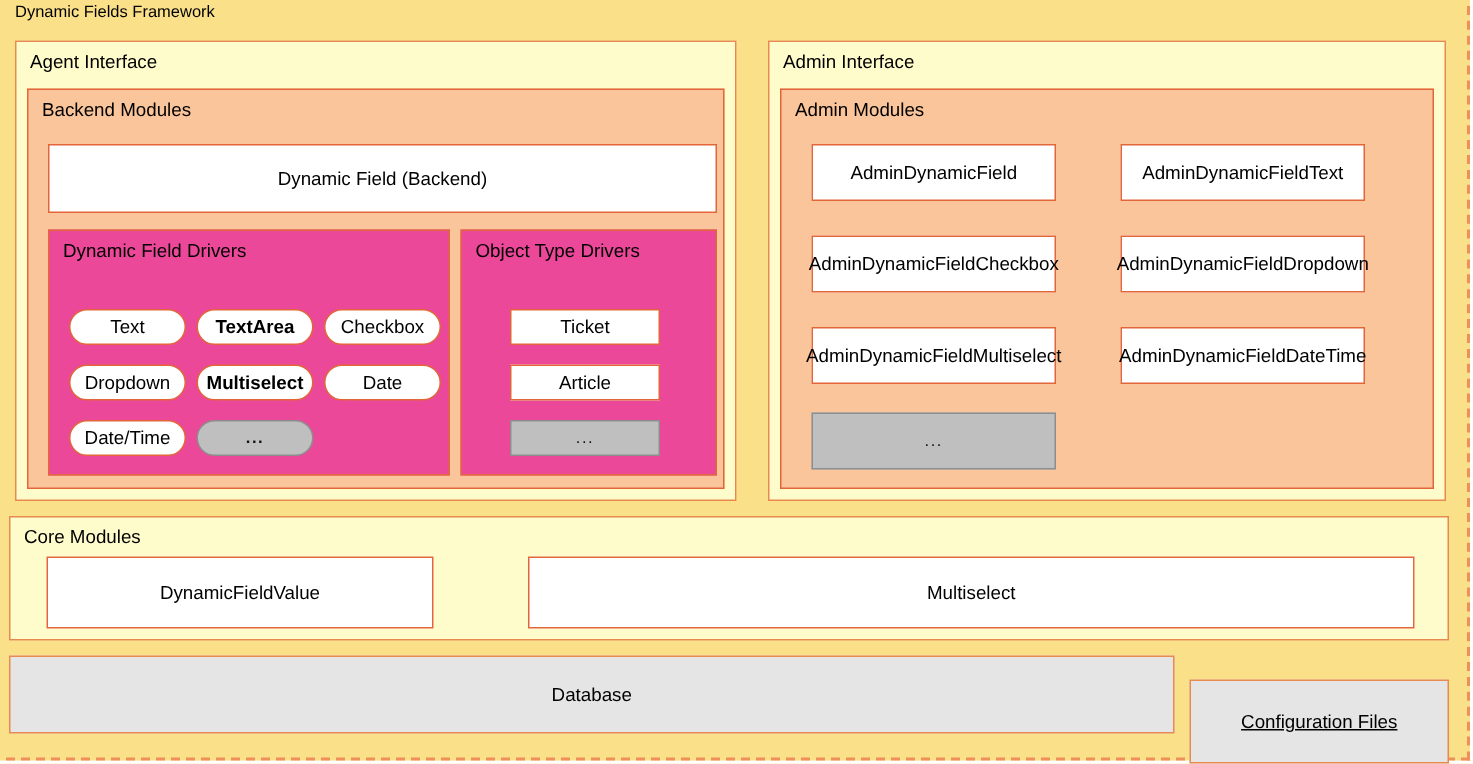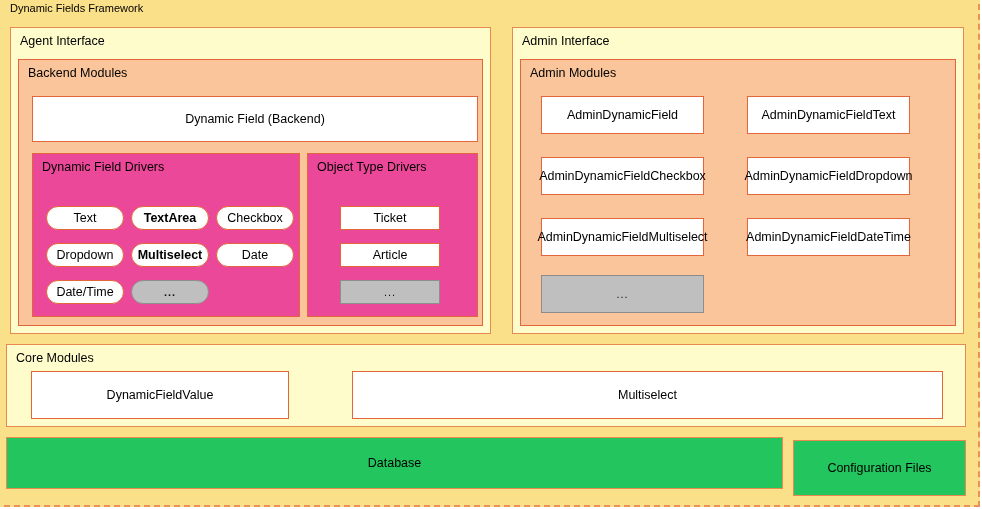--- a/index.html
+++ b/index.html
@@ -76,21 +76,21 @@
     white-space: nowrap;
   }
   .box.ellipsis {
     background: #bfbfbf;
     border: 1px solid #8d8d8d;
     font-size: 11px;
     letter-spacing: 1px;
     color: #111;
   }
   .box.pale {
-    background: #22c55e;
+    background: #e5e5e5;
     border: 1px solid #e8894f;
   }
 
   
   #agent-interface { left: 14px;  top: 31px;  width: 481px; height: 307px; }
   #backend-modules { left: 22px;  top: 63px;  width: 465px; height: 267px; }
   #dynamic-field-backend { left: 36px; top: 100px; width: 446px; height: 46px; }
   #dynamic-field-drivers { left: 36px; top: 157px; width: 268px; height: 164px; }
   #object-type-drivers   { left: 311px; top: 157px; width: 171px; height: 164px; }
 
@@ -120,21 +120,21 @@
   .adm-r3 { top: 158px; }
   .adm-r4 { top: 215px; }
 
   
   #core-modules { left: 10px; top: 348px; width: 960px; height: 83px; }
   #core-dynamicfieldvalue { left: 24px; top: 26px; width: 258px; height: 48px; }
   #core-dynamicfield      { left: 345px; top: 26px; width: 591px; height: 48px; }
 
   
   #database            { left: 10px;  top: 441px; width: 777px; height: 52px; }
-  #configuration-files { left: 797px; top: 444px; width: 173px; height: 56px; }
+  #configuration-files { left: 797px; top: 457px; width: 173px; height: 56px; text-decoration: underline; }
 </style>
 </head>
 <body>
 
 <div id="framework">
 
   <div id="framework-title">Dynamic Fields Framework</div>
 
   <div id="agent-interface" class="panel iface">
     <div class="panel-title">Agent Interface</div>

